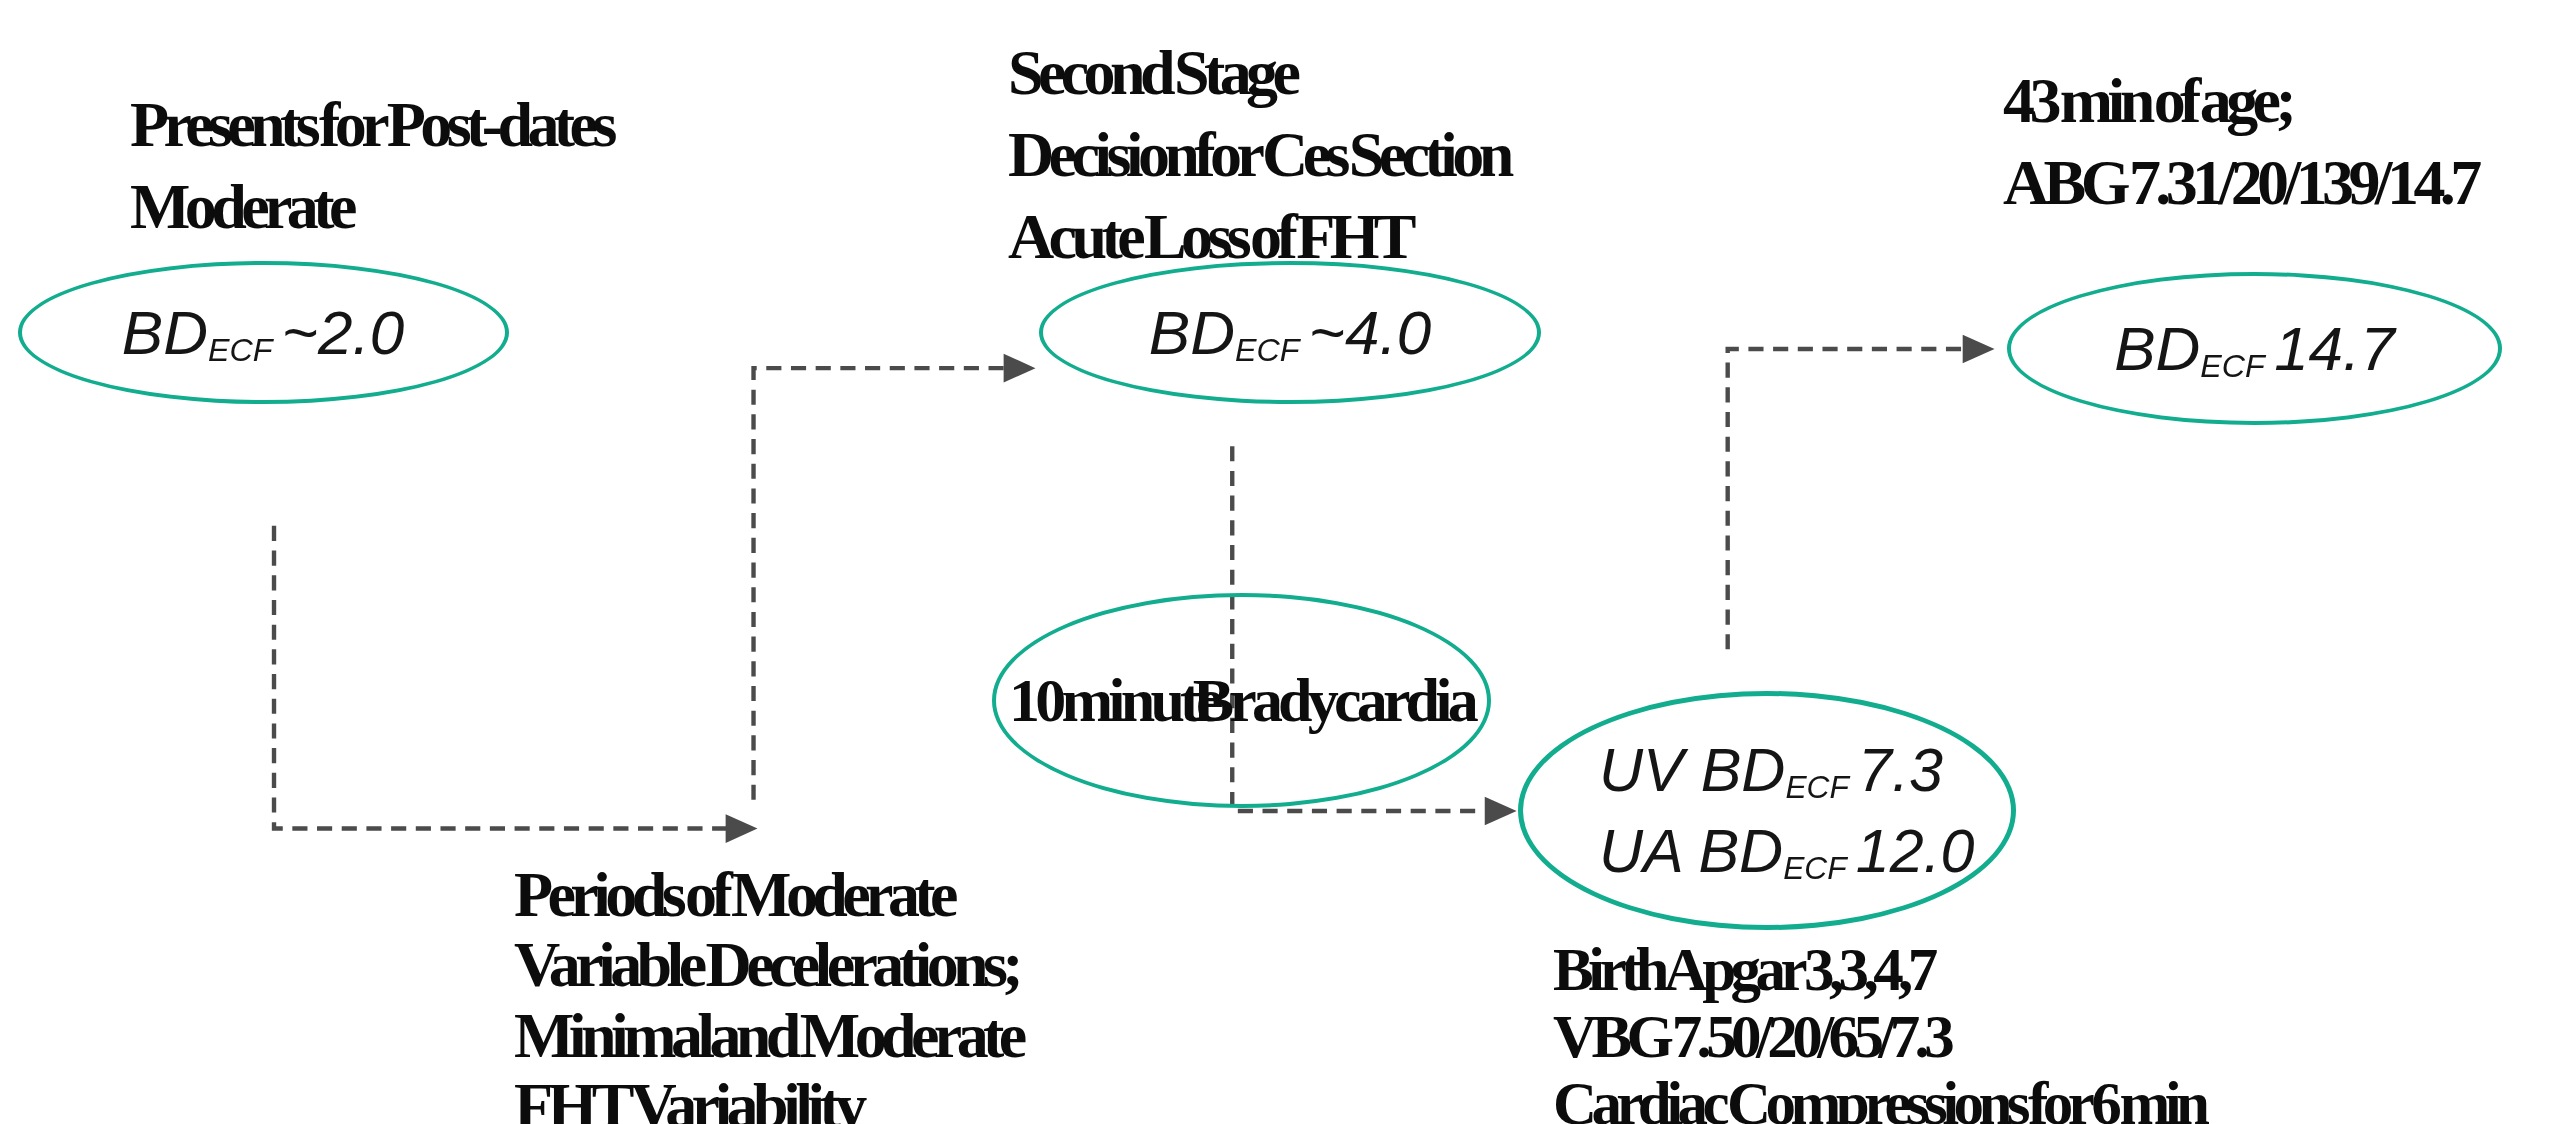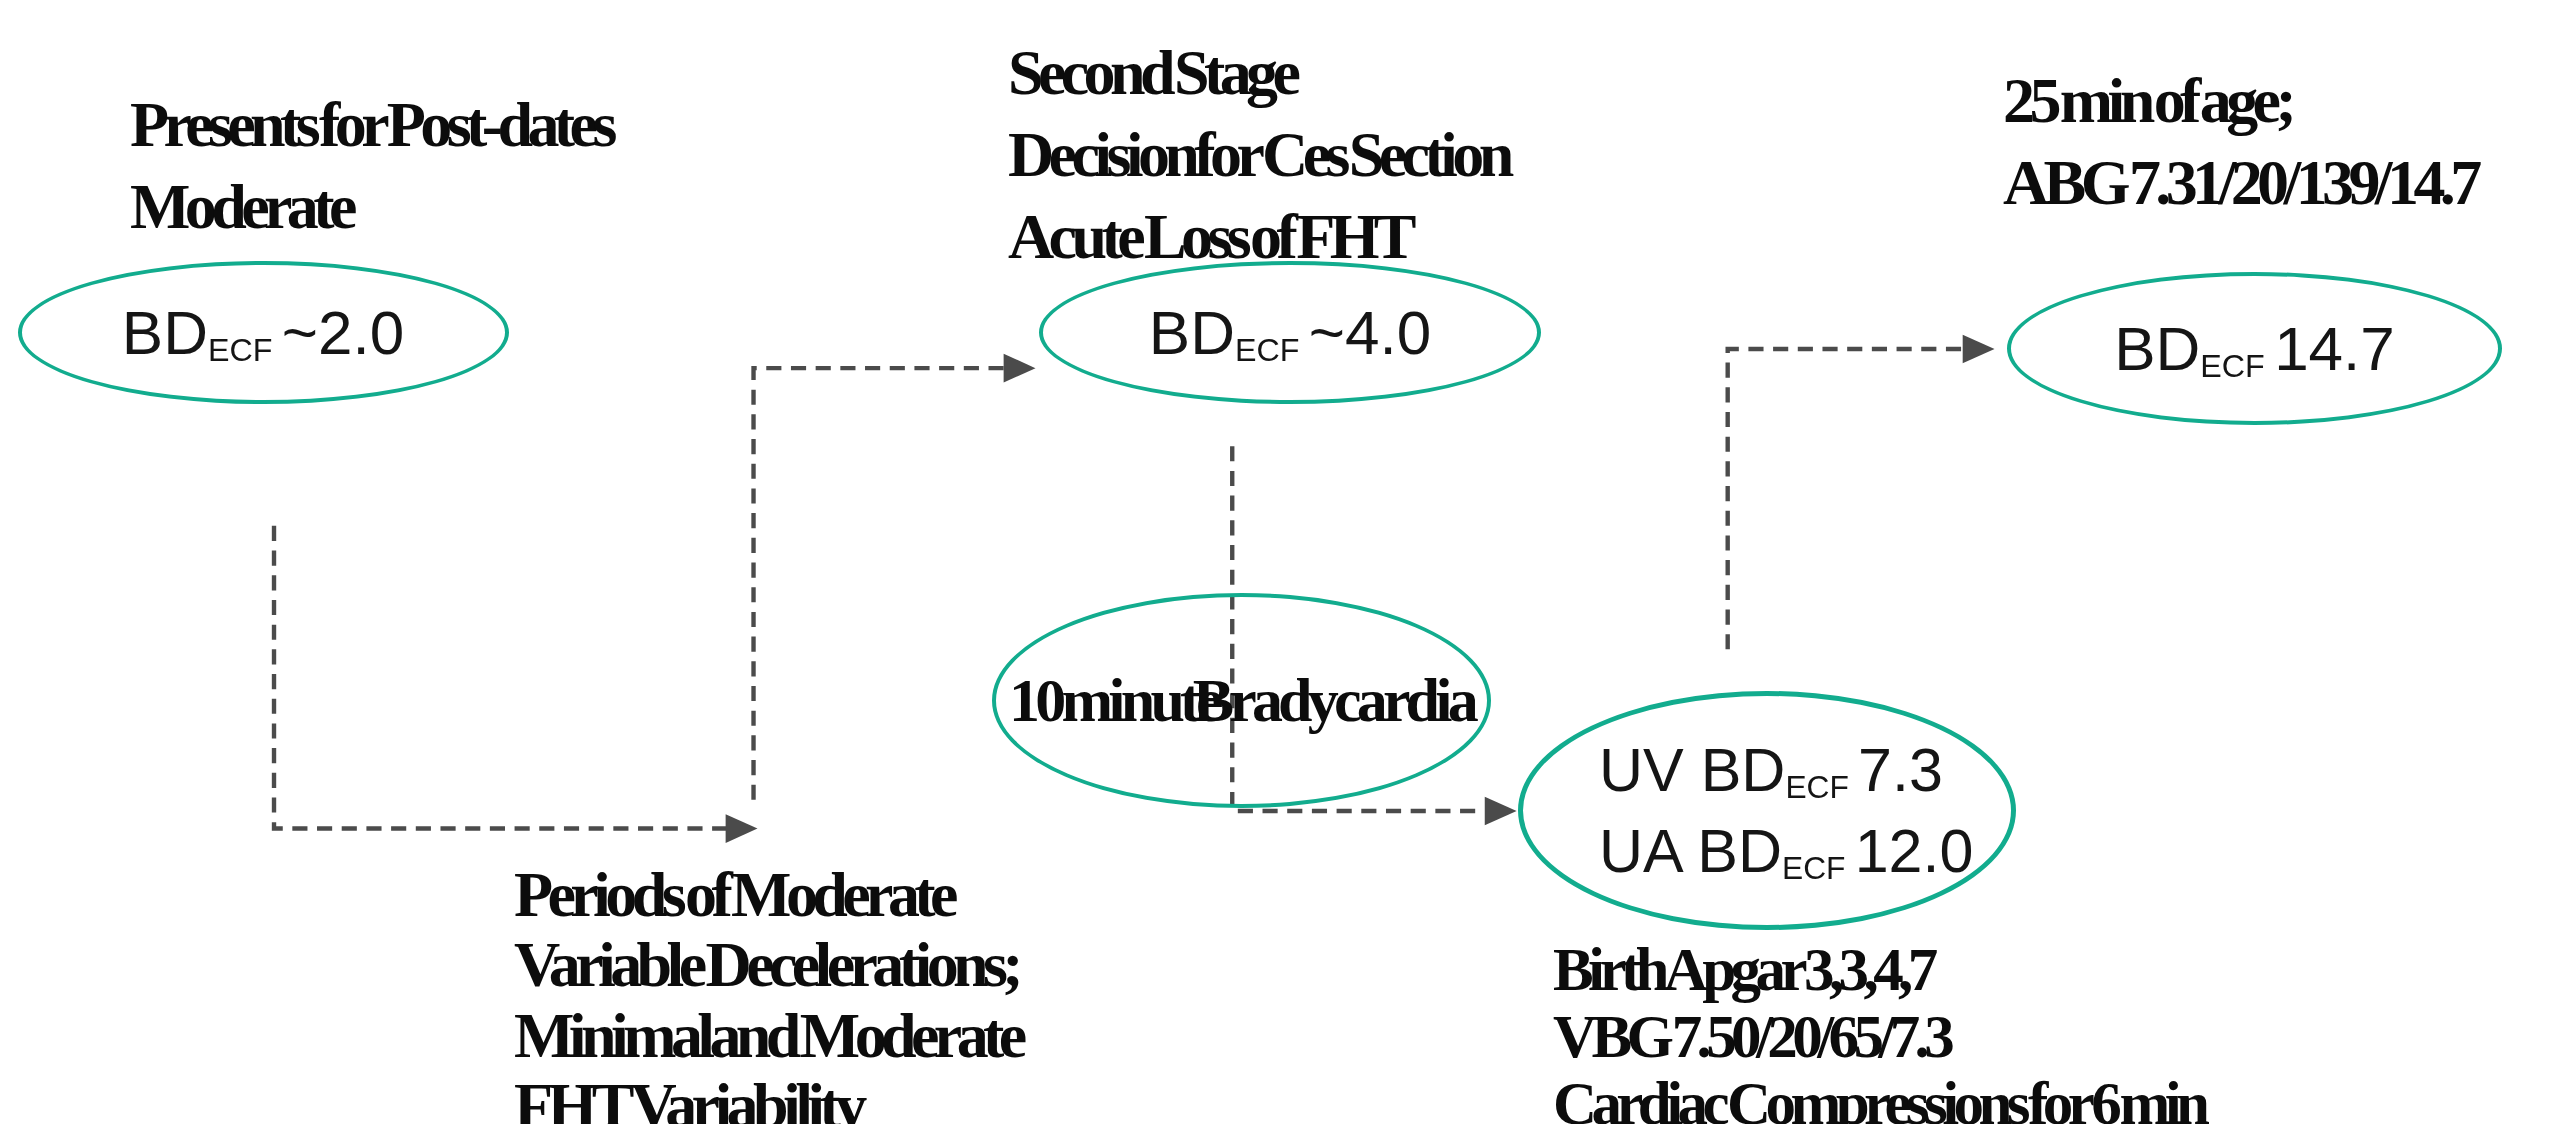--- a/index.html
+++ b/index.html
@@ -28,20 +28,21 @@
   #e-25min        { left: 2007px; top: 272px; width: 495px; height: 153px; }
   #e-bradycardia  { left: 992px; top: 593px; width: 499px; height: 215px; border-width: 4.8px; }
   #e-cordgases    { left: 1518px; top: 691px; width: 498px; height: 239px; border-width: 5.6px;
                     justify-content: flex-start; padding-left: 76px; }
 
   .node-text {
     font-family: "Liberation Sans", sans-serif;
     font-size: 62px;
     color: #151515;
     white-space: nowrap;
+    font-style: italic;
   }
   .nsub {
     font-size: 0.52em;
     position: relative;
     top: 0.22em;
   }
   .nval { margin-left: 0.15em; }
 
   .cord-lines { display: flex; flex-direction: column; gap: 11px; }
   .cord-lines .node-text { font-size: 61px; }
@@ -108,21 +109,21 @@
     <div>Moderate</div>
   </div>
 
   <div class="annot" id="t-secondstage">
     <div>Second Stage</div>
     <div>Decisionfor Ces Section</div>
     <div>Acute Loss of FHT</div>
   </div>
 
   <div class="annot" id="t-25min">
-    <div>25 min of age;</div>
+    <div>43 min of age;</div>
     <div>ABG 7.31/20/139/14.7</div>
   </div>
 
   <div class="annot" id="t-decels">
     <div>Periods of Moderate</div>
     <div>Variable Decelerations;</div>
     <div>Minimaland Moderate</div>
     <div>FHT Variability</div>
   </div>
 

